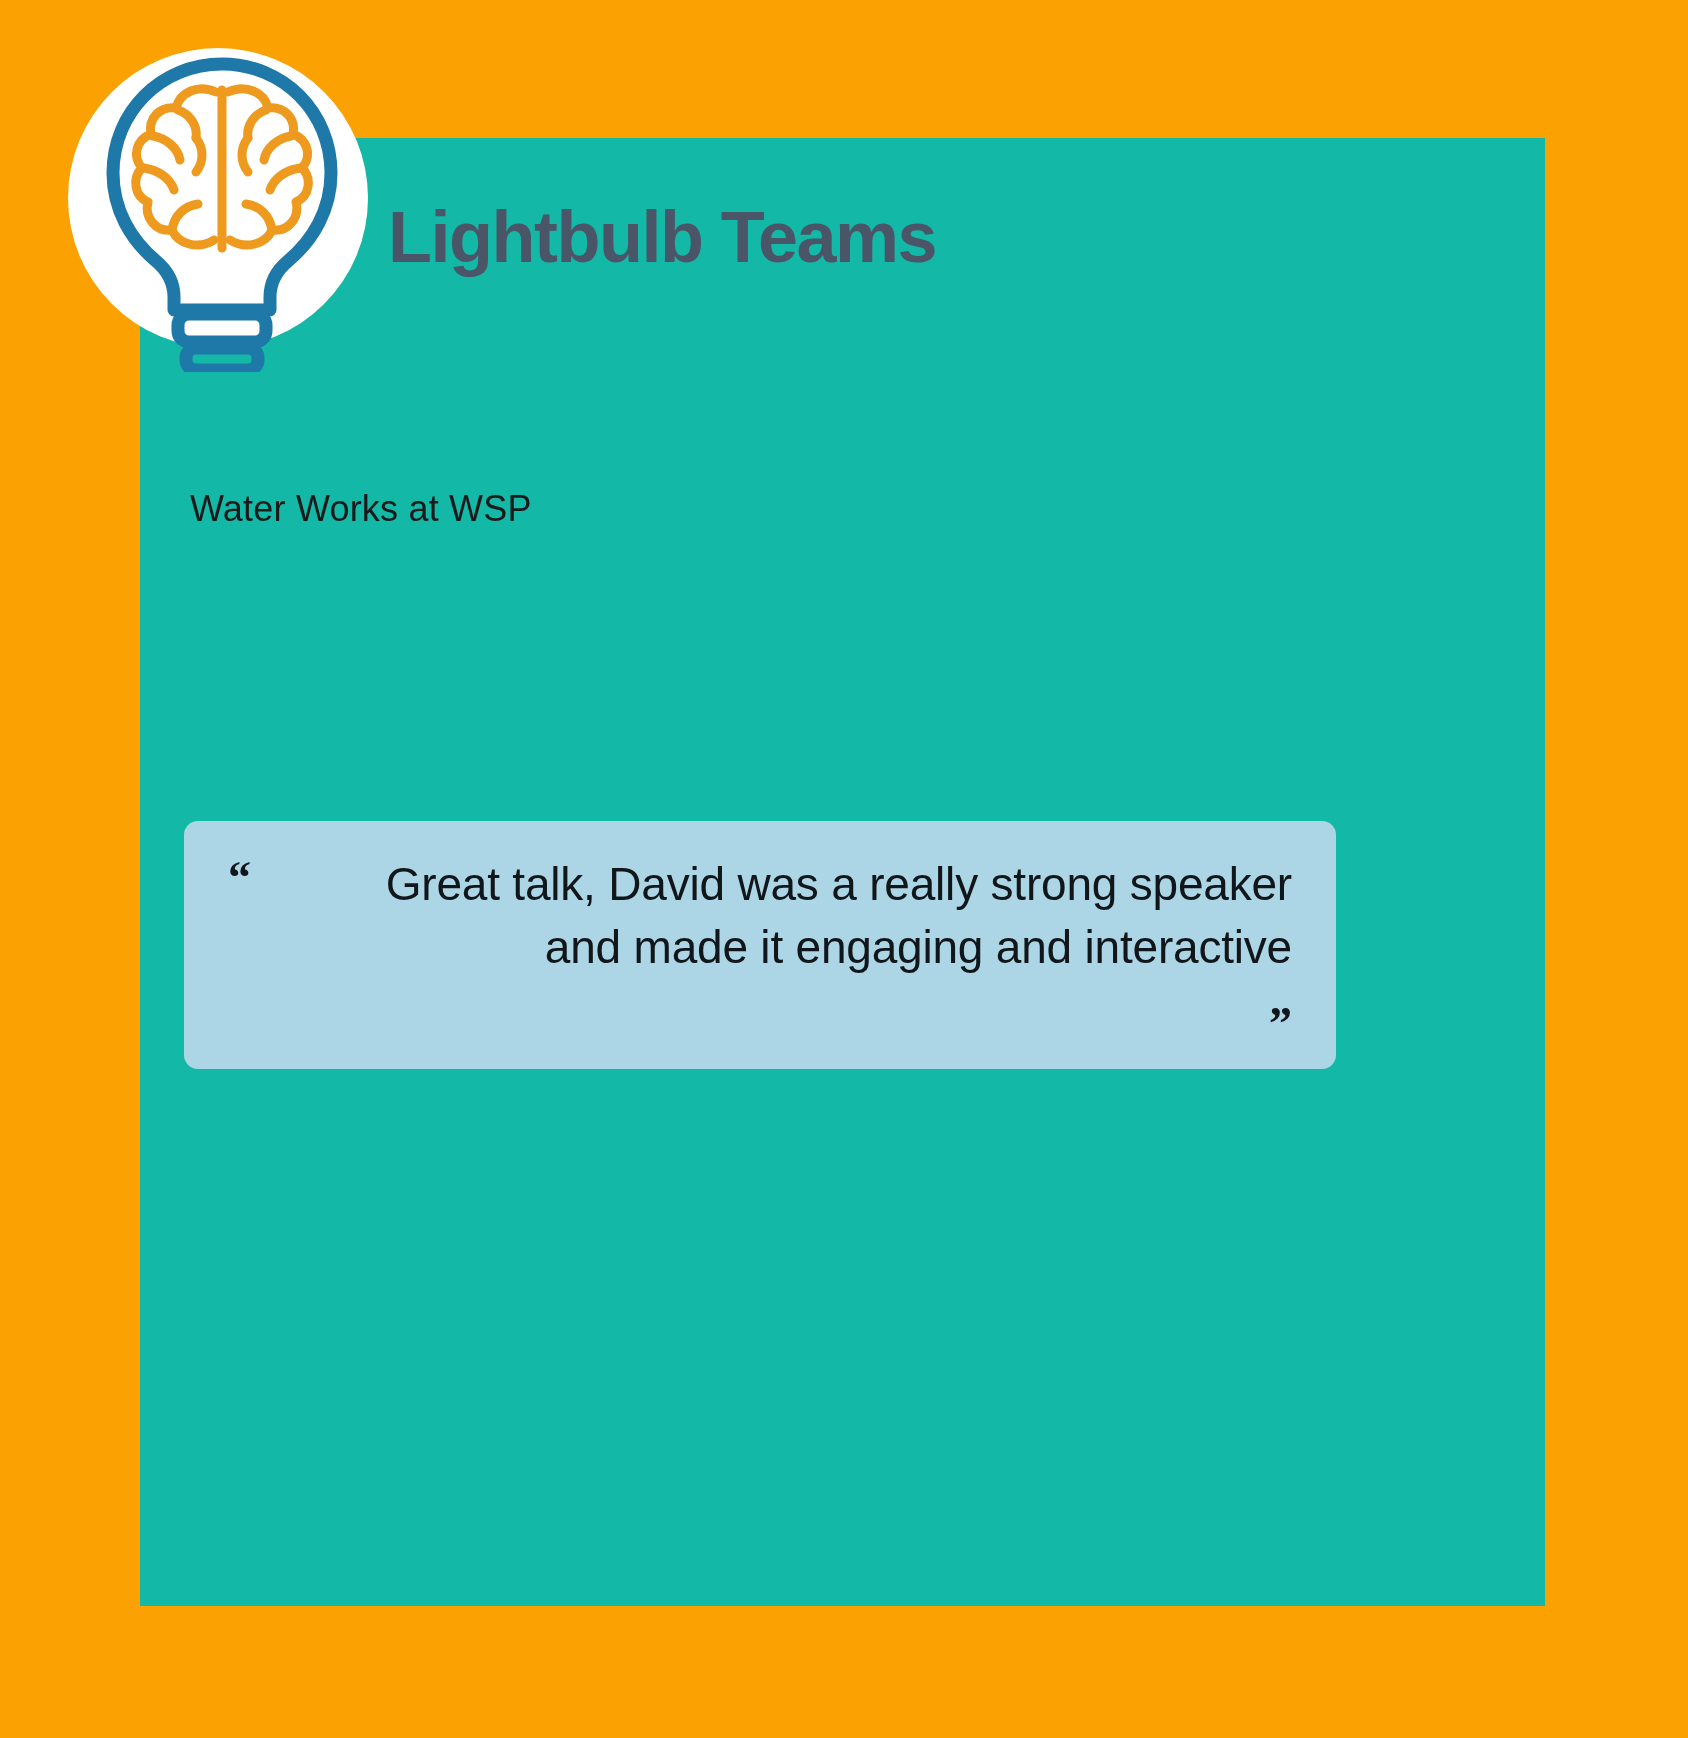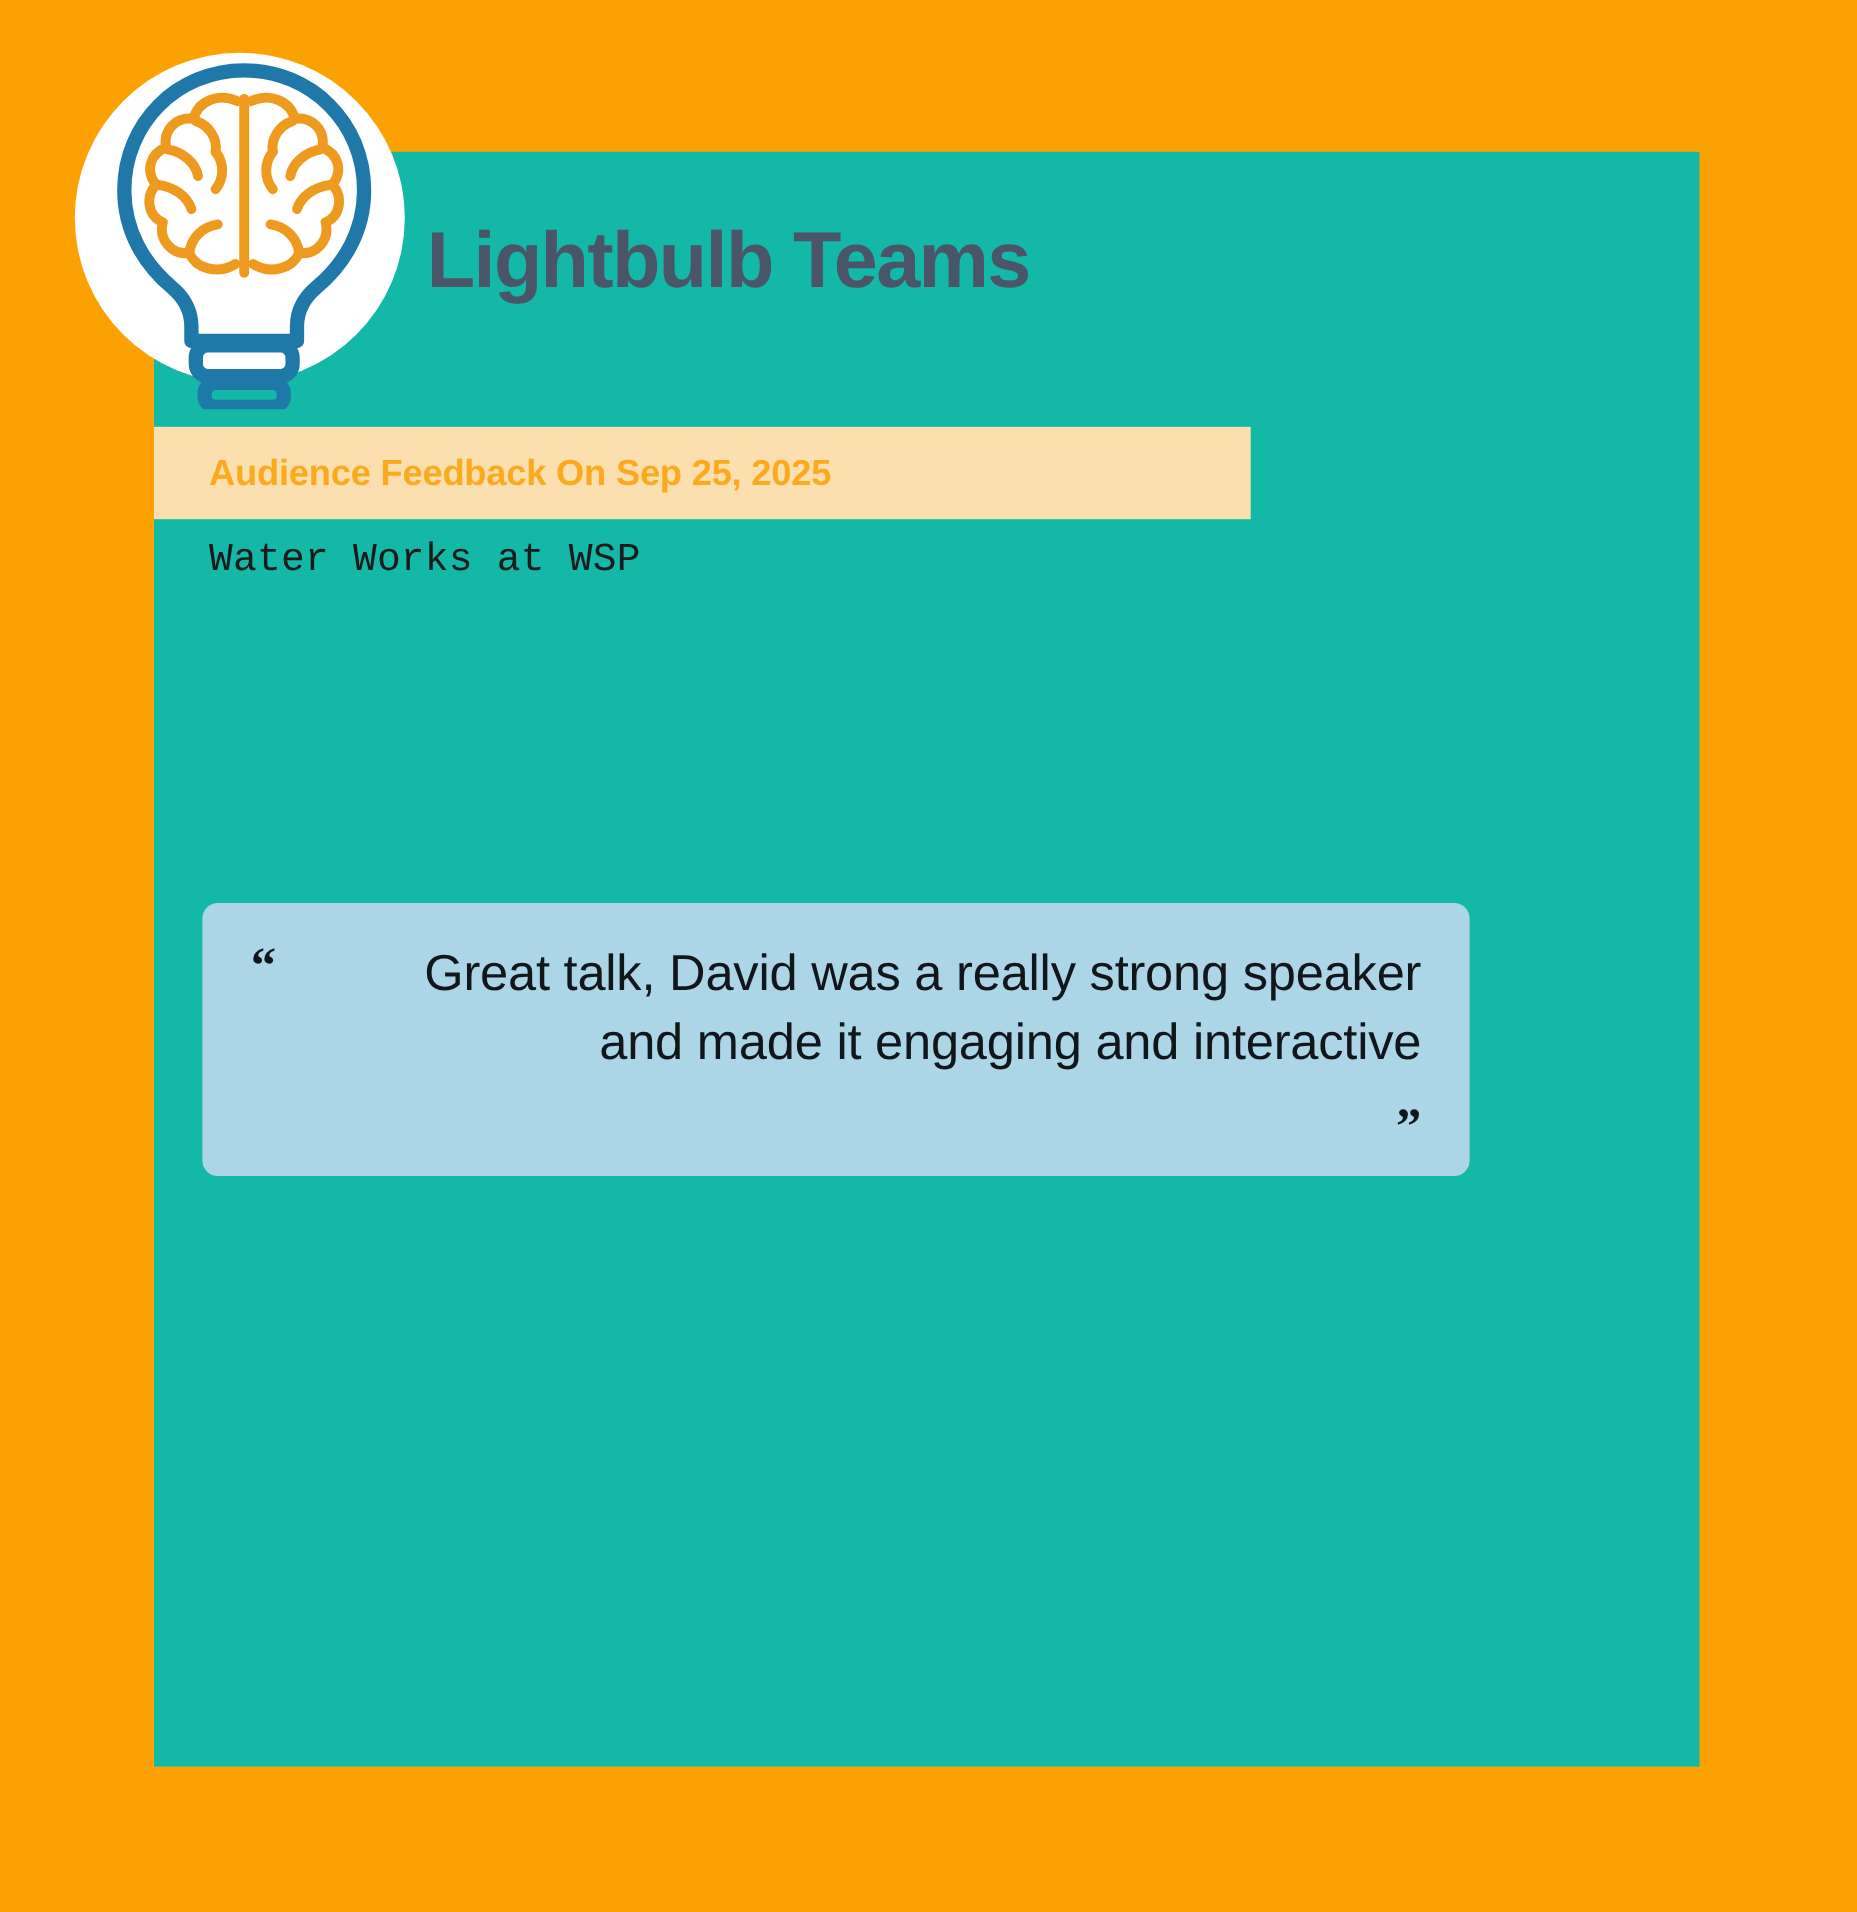--- a/index.html
+++ b/index.html
@@ -87,21 +87,20 @@
 
   
   .event-subtitle {
     position: absolute;
     left: 50px;
     top: 350px;
     font-size: 36px;
     font-weight: 300;
     color: #1A1A1A;
     letter-spacing: 0.2px;
-    font-family: Liberation Mono, monospace;
   }
 
   
   .quote-bubble {
     position: absolute;
     left: 44px;
     top: 683px;
     width: 1152px;
     min-height: 248px;
     background: #ACD6E5;
@@ -146,23 +145,20 @@
 </style>
 </head>
 <body>
 
 <div class="card">
 
   <div class="header-row">
     <div class="app-title">Lightbulb Teams</div>
   </div>
 
-  <div class="feedback-banner">
-    <div class="feedback-banner-text">Audience Feedback On Sep 25, 2025</div>
-  </div>
 
   <div class="event-subtitle">Water Works at WSP</div>
 
   <div class="quote-bubble">
     <div class="quote-inner">
       <span class="quote-open">“</span>
       <span class="quote-text">Great talk, David was a really strong speaker and made it engaging and interactive</span>
     </div>
     <span class="quote-close">”</span>
   </div>

